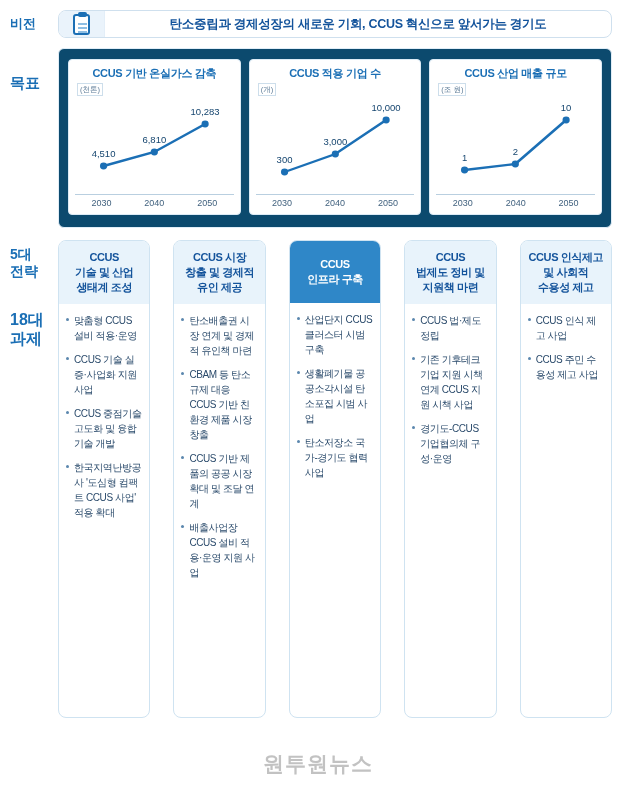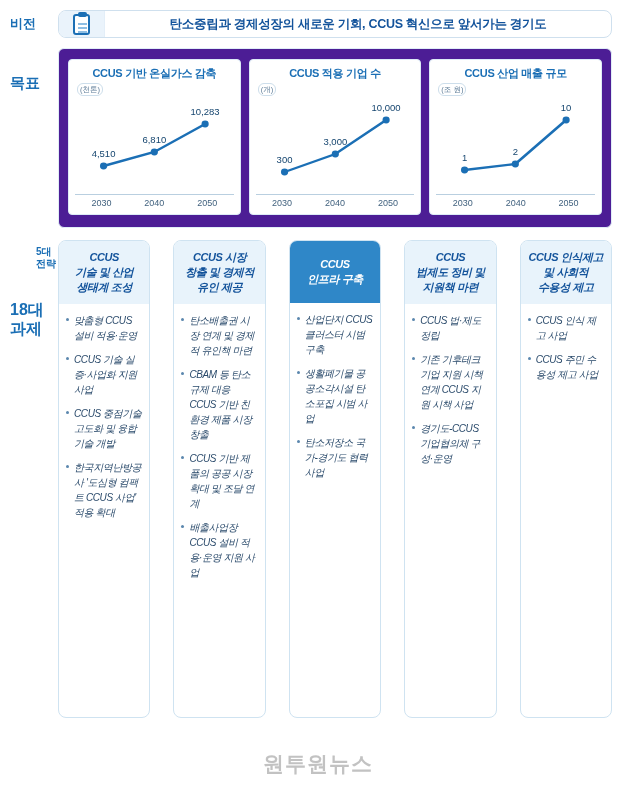--- a/index.html
+++ b/index.html
@@ -96,21 +96,21 @@
     padding: 4px 8px 2px 10px;
   }
   .goals-label {
     width: 48px;
     flex: none;
     font-size: 15px;
     padding-top: 26px;
   }
   .goals-panel {
     flex: 1 1 auto;
-    background: #4c1d95;
+    background: #0c4a6e;
     border: 1px solid #e0edf7;
     border-radius: 6px;
     display: flex;
     gap: 8px;
     padding: 10px 9px 12px 9px;
   }
   .goal-card {
     flex: 1 1 0;
     background: #ffffff;
     border: 1px solid #dcebf6;
@@ -124,21 +124,21 @@
     font-size: 11px;
     font-weight: bold;
     color: #1b6fb5;
     letter-spacing: -0.3px;
     margin-bottom: 2px;
   }
   .goal-unit {
     font-size: 7.5px;
     color: #5b7a96;
     border: 1px solid #cddeeb;
-    border-radius: 6px;
+    border-radius: 0;
     padding: 0 2px;
     align-self: flex-start;
     margin-left: 4px;
     line-height: 11px;
   }
   .chart-area {
     position: relative;
     height: 96px;
     margin: 2px 2px 0 2px;
   }
@@ -160,28 +160,27 @@
   .strategy-wrap {
     display: flex;
     padding: 10px 8px 6px 10px;
     align-items: flex-start;
   }
   .strategy-labels {
     width: 48px;
     flex: none;
     padding-top: 6px;
   }
-  .lbl-5 { font-size: 10px; line-height: 1.2; margin-bottom: 30px; margin-left: 26px; }
+  .lbl-5 { font-size: 14px; line-height: 1.2; margin-bottom: 30px; }
   .lbl-18 { font-size: 16px; line-height: 1.2; }
 
   .columns {
     flex: 1 1 auto;
     display: flex;
     gap: 23px;
-    font-style: italic;
   }
   .col {
     flex: 1 1 0;
     border: 1px solid #cfe3f1;
     border-radius: 8px;
     background: #ffffff;
     overflow: hidden;
     display: flex;
     flex-direction: column;
     min-height: 478px;

